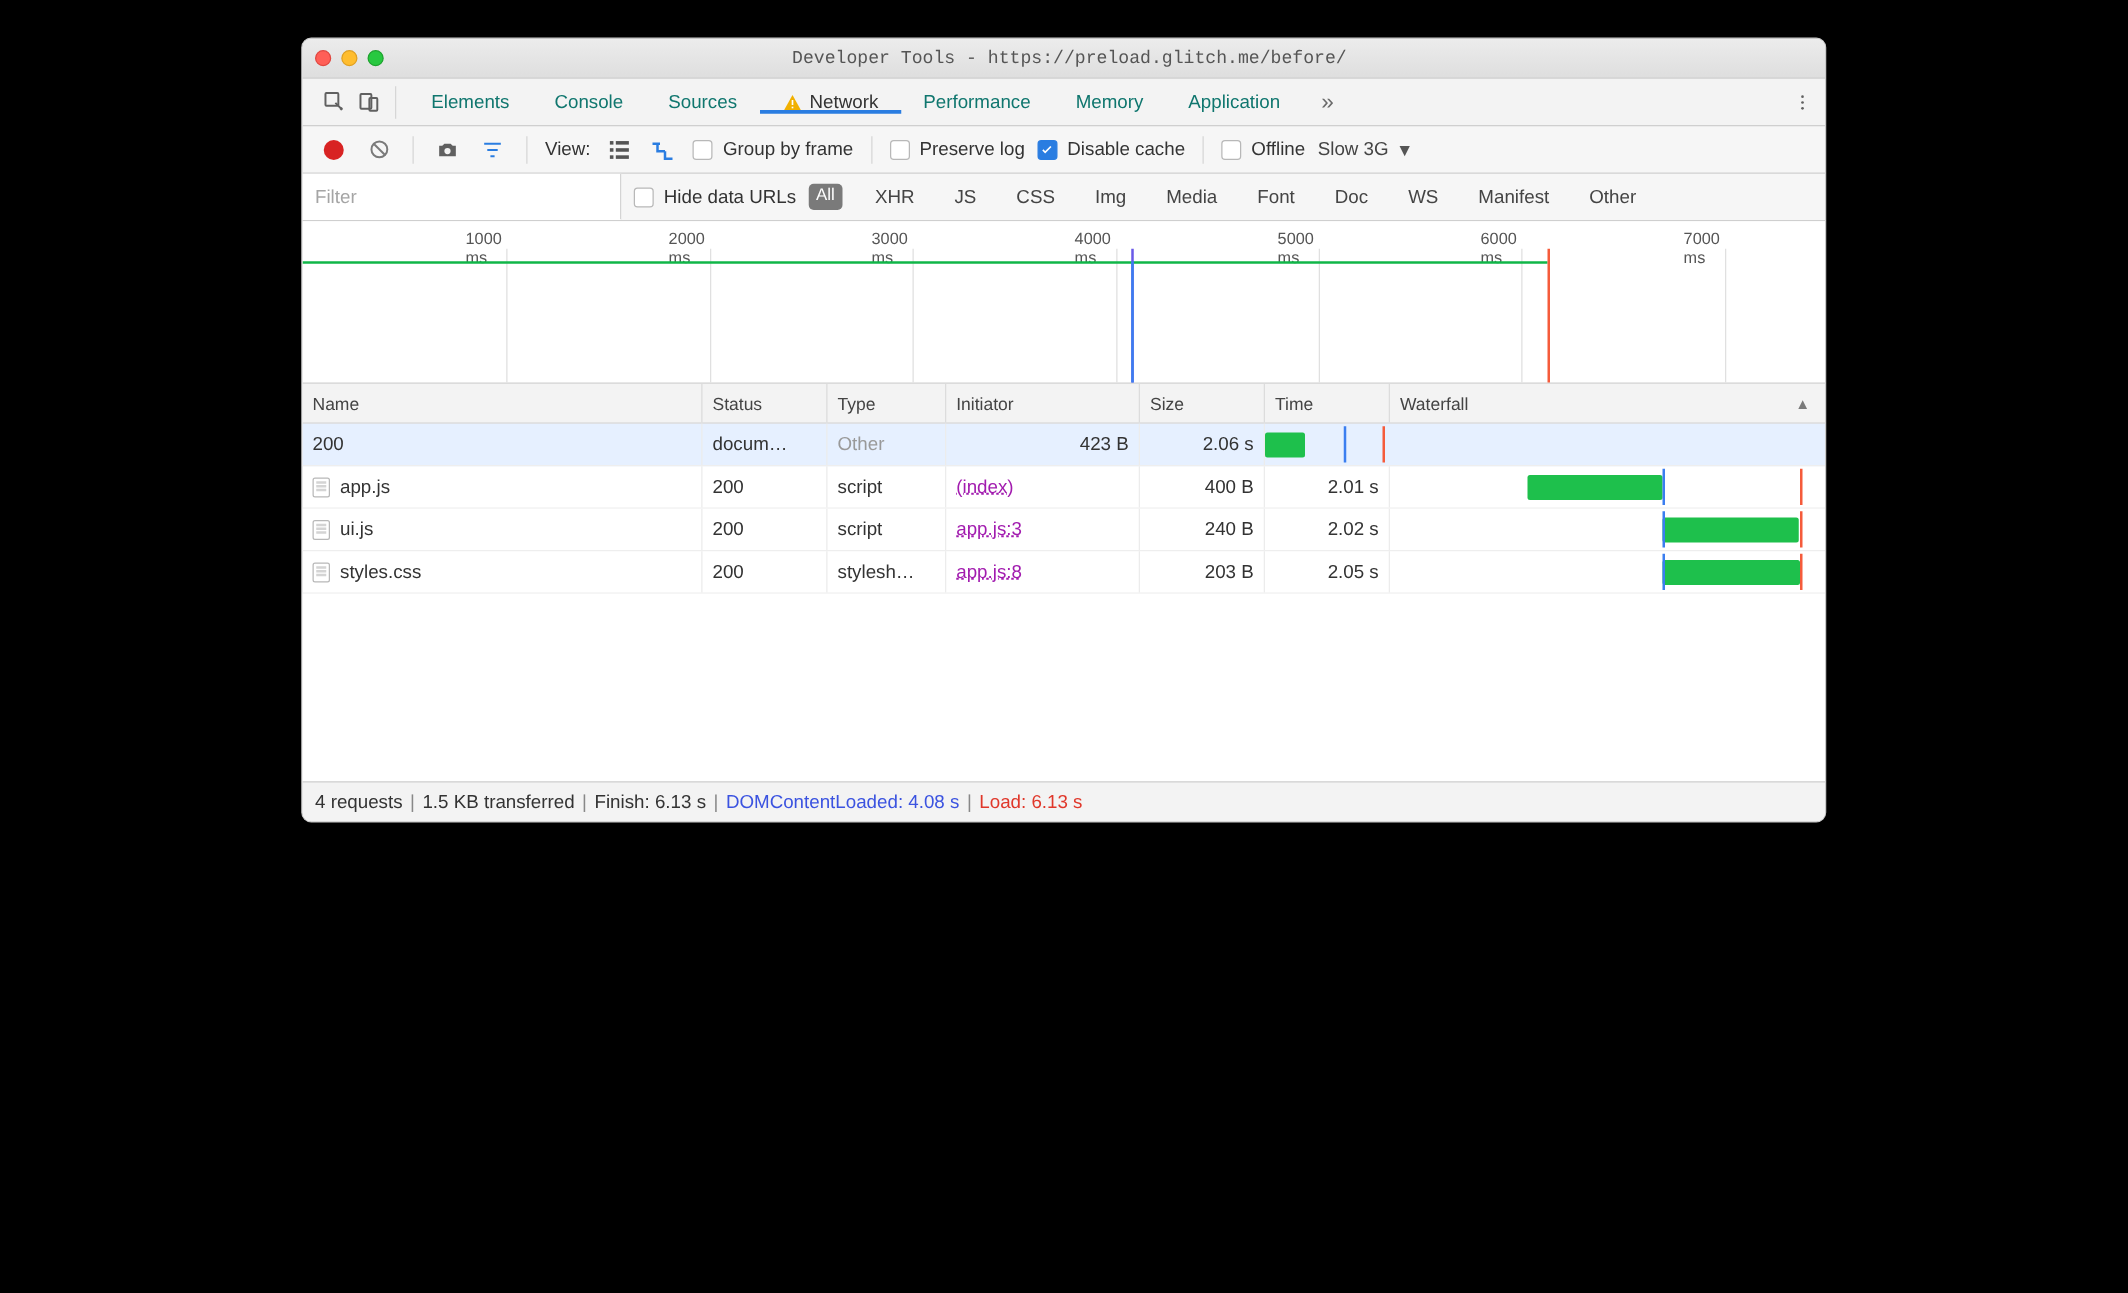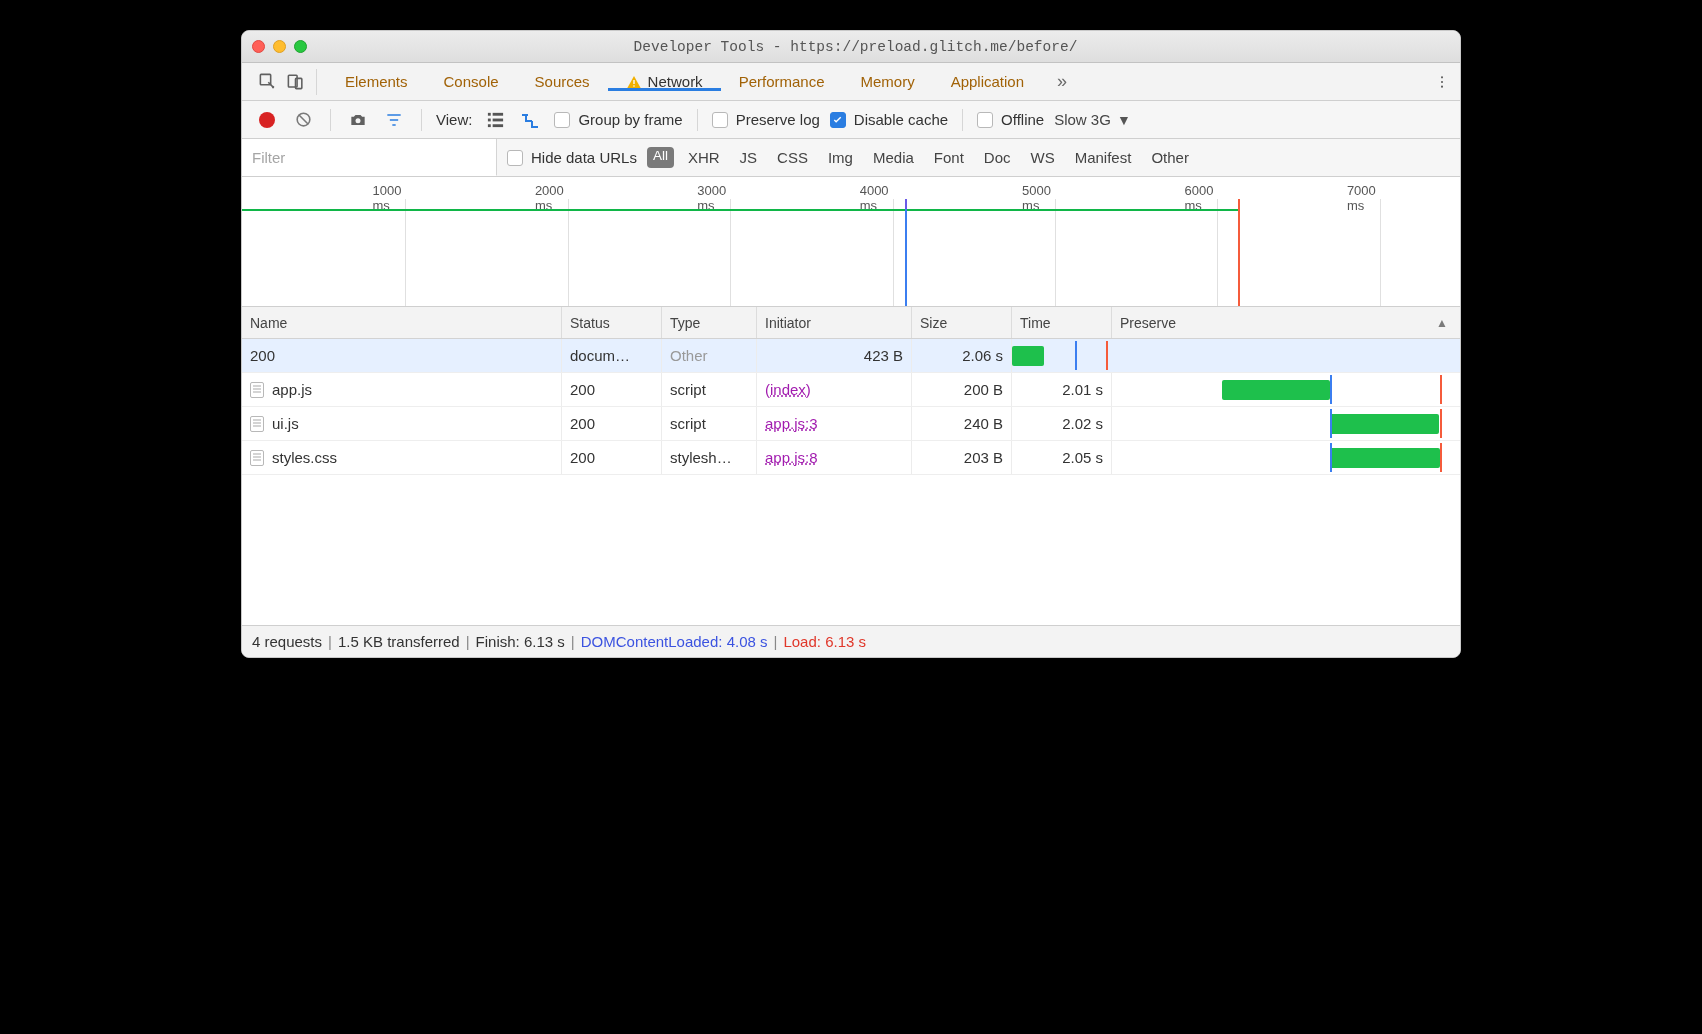--- a/index.html
+++ b/index.html
@@ -39,21 +39,21 @@
   
   .tabsrow {
     display: flex; align-items: center;
     height: 38px;
     background: #f3f3f3;
     border-bottom: 1px solid #cfcfcf;
     padding: 0 4px;
   }
   .leading-icons { display:flex; gap:2px; padding: 0 8px; border-right:1px solid #d6d6d6; margin-right:10px; }
   .iconbtn { width:26px; height:26px; display:flex; align-items:center; justify-content:center; border-radius:3px; }
-  .tab { padding: 0 18px; height:100%; display:flex; align-items:center; gap:6px; color:#a16207; cursor:pointer; font-size:15px; }
+  .tab { padding: 0 18px; height:100%; display:flex; align-items:center; gap:6px; color:#0f766e; cursor:pointer; font-size:15px; }
   .tab.active { color:#333; position:relative; }
   .tab.active::after { content:""; position:absolute; left:0; right:0; bottom:-1px; height:3px; background:#2a7de1; }
   .warn-icon { width:16px; height:16px; color:#f1b000; }
   .tabsrow .more { margin-left:6px; color:#6a6a6a; display:flex; align-items:center; justify-content:center; width:28px; height:28px; font-size:18px; }
   .tabsrow .spacer { flex:1; }
   .kebab { width:28px; display:flex; align-items:center; justify-content:center; color:#606060; }
   .kebab svg { width:16px; height:16px; }
 
   
   .toolbar {
@@ -275,21 +275,21 @@
       <span class="dd-caret">▼</span>
     </div>
   </div>
 
   <div class="filterrow">
     <input class="filter-input" placeholder="Filter" style="">
     <div class="option">
       <span class="chk"></span>
       <span>Hide data URLs</span>
     </div>
-    <div id="filter-types" style="display:flex; gap:8px;">
+    <div id="filter-types" style="display:flex; gap:20px;">
         <span class="ftype all">All</span>
         <span class="ftype">XHR</span>
         <span class="ftype">JS</span>
         <span class="ftype">CSS</span>
         <span class="ftype">Img</span>
         <span class="ftype">Media</span>
         <span class="ftype">Font</span>
         <span class="ftype">Doc</span>
         <span class="ftype">WS</span>
         <span class="ftype">Manifest</span>
@@ -336,21 +336,21 @@
 
   <div class="table">
     <div class="thead">
       <div class="th">Name</div>
       <div class="th">Status</div>
       <div class="th">Type</div>
       <div class="th">Initiator</div>
       <div class="th">Size</div>
       <div class="th">Time</div>
       <div class="th last">
-        <span>Preserve</span>
+        <span>Waterfall</span>
         <span class="sort-tri">▲</span>
       </div>
     </div>
     <div id="tbody">
         <div class="trow selected">
           <div class="td">200</div>
           <div class="td">docum…</div>
           <div class="td initiator">
             <span class="other">Other</span>
           </div>
@@ -367,21 +367,21 @@
         <div class="trow">
           <div class="td name">
             <span class="file-icon"></span>
             <span>app.js</span>
           </div>
           <div class="td">200</div>
           <div class="td">script</div>
           <div class="td initiator">
             <a>(index)</a>
           </div>
-          <div class="td size">200 B</div>
+          <div class="td size">400 B</div>
           <div class="td time">2.01 s</div>
           <div class="td waterfall">
             <div class="wf-track">
               <div class="wf-bar" style="left:31.692307692307693%;width:30.923076923076927%"></div>
               <div class="wf-blue" style="left:62.76923076923077%"></div>
               <div class="wf-red" style="left:94.3076923076923%"></div>
             </div>
           </div>
         </div>
         <div class="trow">

